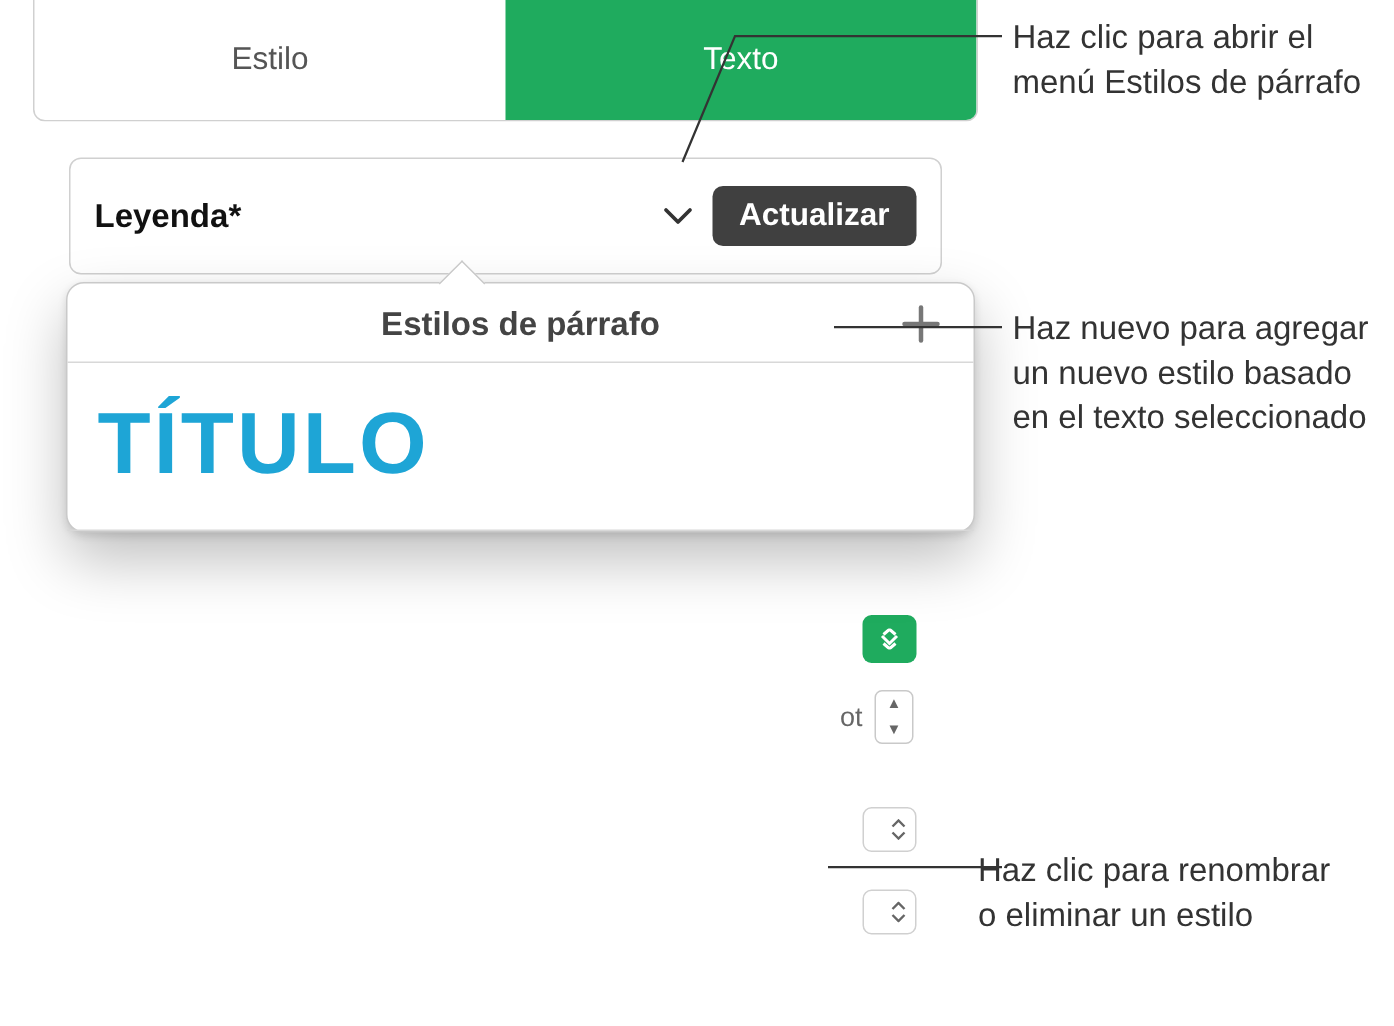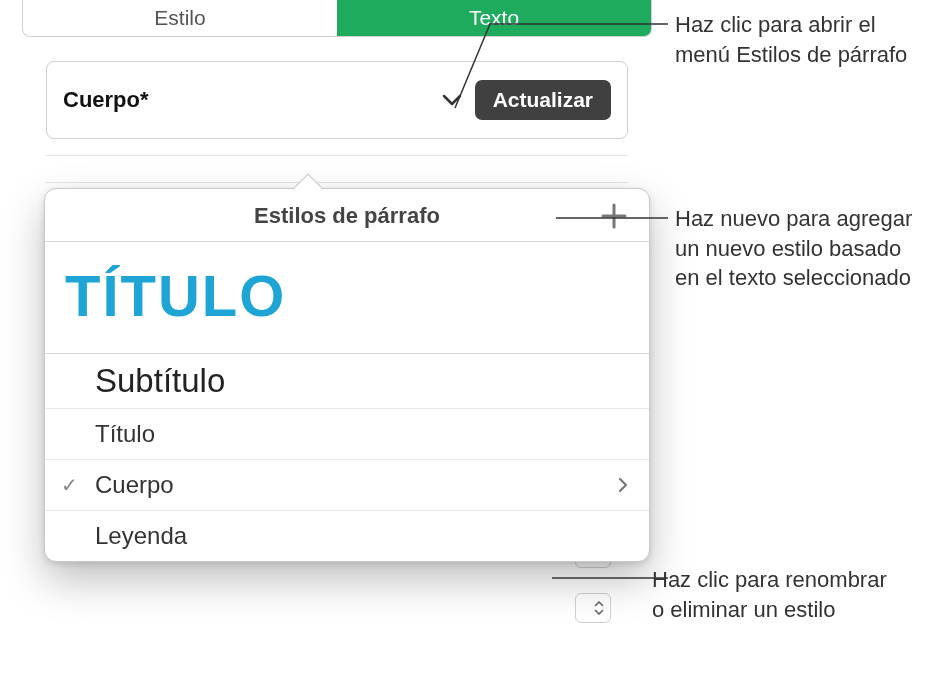--- a/index.html
+++ b/index.html
@@ -25,21 +25,21 @@
       display: flex;
       border: 1px solid #d0d0d0;
       border-top: none;
       border-radius: 0 0 8px 8px;
       overflow: hidden;
       background: #fff;
     }
     .tab {
       flex: 1;
       text-align: center;
-      padding: 6px 0;
+      padding: 28px 0;
       font-size: 21px;
       color: #555;
       cursor: pointer;
     }
     .tab.active {
       background: #1fab5e;
       color: #fff;
       font-weight: 400;
     }
     .style-row {
@@ -250,21 +250,21 @@
 </head>
 <body>
 
 <div class="panel">
   <div class="tabs">
     <div class="tab">Estilo</div>
     <div class="tab active">Texto</div>
   </div>
 
   <div class="style-row">
-    <span class="style-name">Cuerpo*</span>
+    <span class="style-name">Leyenda*</span>
     <span class="dropdown-caret">
       <svg width="20" height="14" viewBox="0 0 20 14">
           <path d="M2 3 L10 11 L18 3" stroke="#333" stroke-width="2.5" fill="none" stroke-linecap="round" stroke-linejoin="round"></path>
         </svg>
     </span>
     <button class="update-btn">Actualizar</button>
   </div>
 
   <div class="faded-row"></div>
 </div>
@@ -300,39 +300,20 @@
     <span class="add-btn">
       <svg width="30" height="30" viewBox="0 0 30 30">
         <line x1="15" y1="4" x2="15" y2="26" stroke="#777" stroke-width="3" stroke-linecap="round"></line>
         <line x1="4" y1="15" x2="26" y2="15" stroke="#777" stroke-width="3" stroke-linecap="round"></line>
       </svg>
     </span>
   </div>
   <div class="preview-block">
     <div class="preview-text">TÍTULO</div>
   </div>
-  <ul class="style-list">
-    <li class="style-item subtitle">
-      <span>Subtítulo</span>
-    </li>
-    <li class="style-item">
-      <span>Título</span>
-    </li>
-    <li class="style-item selected">
-      <span>Cuerpo</span>
-      <span class="item-arrow">
-        <svg width="12" height="18" viewBox="0 0 12 18">
-            <path d="M3 3 L9 9 L3 15" stroke="#777" stroke-width="2.2" fill="none" stroke-linecap="round" stroke-linejoin="round"></path>
-          </svg>
-      </span>
-    </li>
-    <li class="style-item">
-      <span>Leyenda</span>
-    </li>
-  </ul>
 </div>
 
 <div class="callout c1">Haz clic para abrir el menú Estilos de párrafo</div>
 <div class="callout c2">Haz nuevo para agregar un nuevo estilo basado en el texto seleccionado</div>
 <div class="callout c3">Haz clic para renombrar o eliminar un estilo</div>
 
 <svg class="leader" style="left:0;top:0;" width="929" height="684">
 
   <path d="M668 24 L490 24 L455 108"></path>
 

